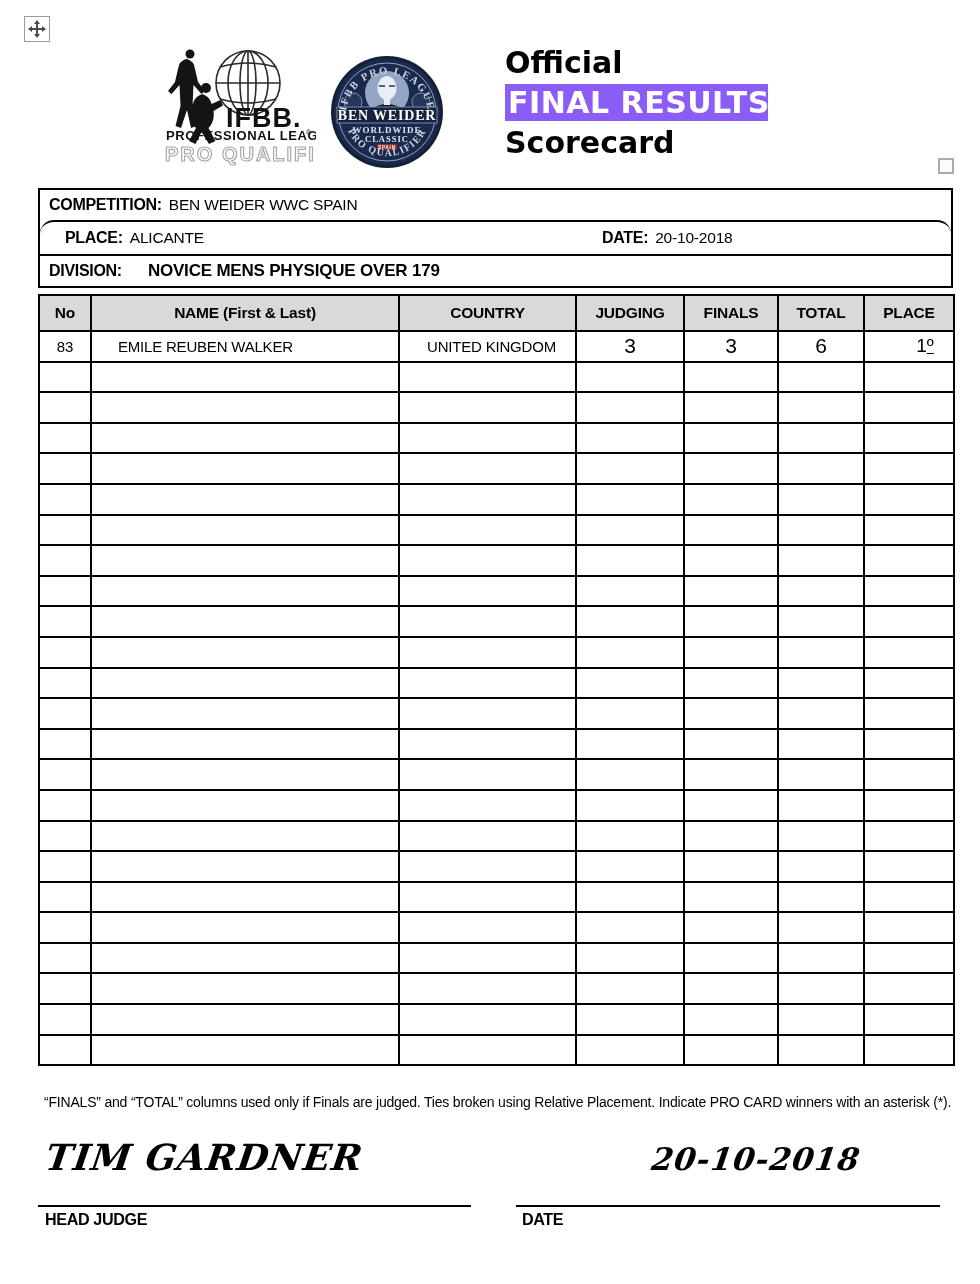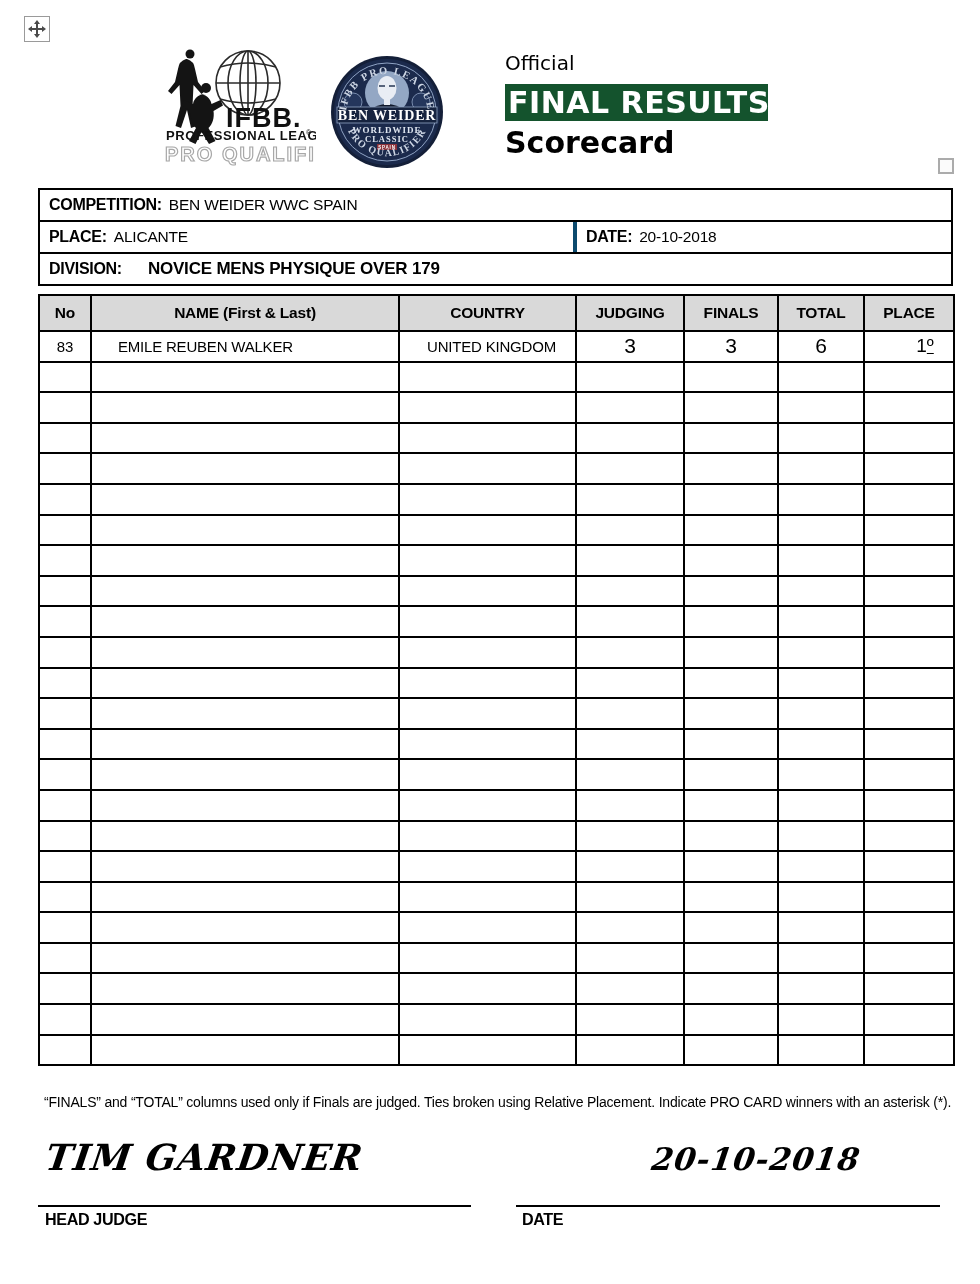--- a/index.html
+++ b/index.html
@@ -19,36 +19,36 @@
   .resize-handle{
     position:absolute; left:938px; top:158px; width:16px; height:16px;
     border:2px solid #ababab; background:#fbfbfb;
   }
 
   
   .ifbb-logo{ position:absolute; left:156px; top:47px; width:160px; height:122px; }
   .bw-badge{ position:absolute; left:330px; top:55px; width:114px; height:114px; }
   .doc-title{ position:absolute; left:505px; top:44px; width:330px;
     font-family:"DejaVu Sans", sans-serif; }
-  .doc-title .t1{ font-size:20px; font-weight:normal; line-height:38px; }
+  .doc-title .t1{ font-size:30px; font-weight:bold; line-height:38px; }
   .doc-title .t2{
-    margin-top:2px; width:263px; background:#14532d; color:#fff;
+    margin-top:2px; width:263px; background:#8b5cf6; color:#fff;
     font-size:30px; font-weight:bold; line-height:37px; padding-left:3px;
     letter-spacing:0.5px; white-space:nowrap;
   }
   .doc-title .t3{ margin-top:3px; font-size:30px; font-weight:bold; line-height:38px; }
 
   
   .info-table{
     position:absolute; left:38px; top:188px; width:915px;
     border:2px solid #000; background:#fff;
   }
   .info-row{ display:flex; align-items:center; height:30px; }
   .info-row + .info-row{ border-top:2px solid #000; }
-  .info-row.r2{ height:32px; padding:0; }
+  .info-row.r2{ height:32px; padding:16px;border-radius:14px; }
   .info-row.r3{ height:32px; }
   .info-cell{ display:flex; align-items:center; height:100%; padding-left:9px; }
   .cell-place{ width:487px; }
   .cell-date{ flex:1; border-left:4px solid #0c4a6e;margin-left:46px; }
   .info-label{ font-weight:bold; font-size:16px; letter-spacing:-0.3px; white-space:pre; }
   .info-value{ font-size:15.5px; margin-left:7px; letter-spacing:-0.2px; white-space:pre; }
   .info-row.r1{ padding-left:9px; }
   .info-row.r1 .info-label, .info-row.r3 .info-label{ }
   .info-row.r3{ padding-left:9px;gap:20px; }
   .info-row.r3 .info-value{ font-weight:bold; font-size:17px; margin-left:6px; }

